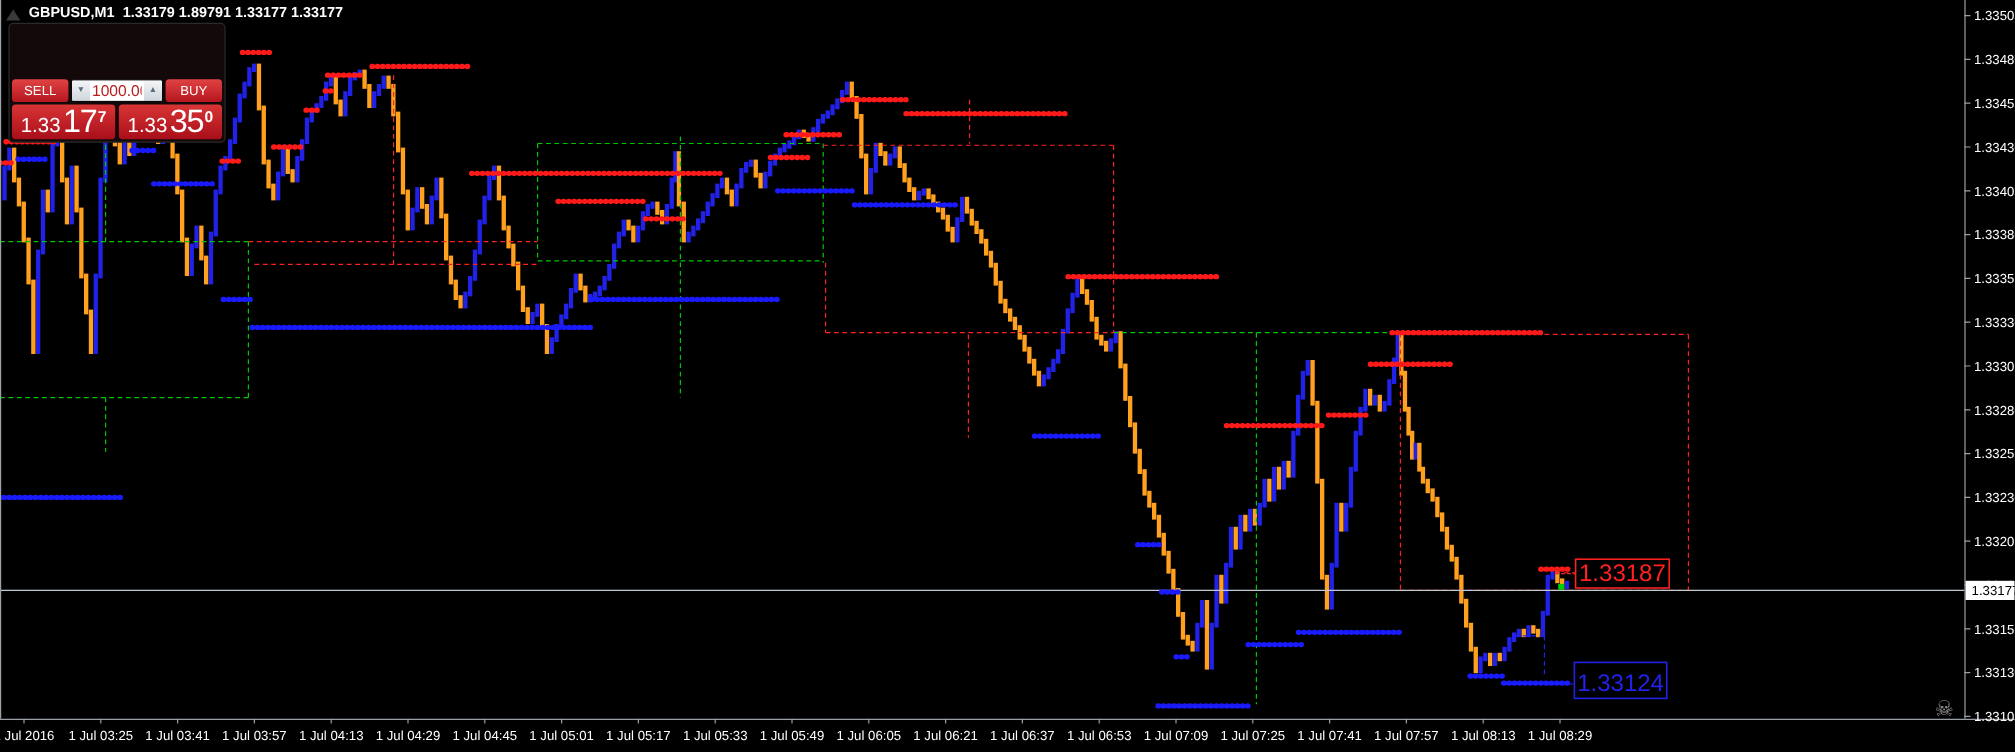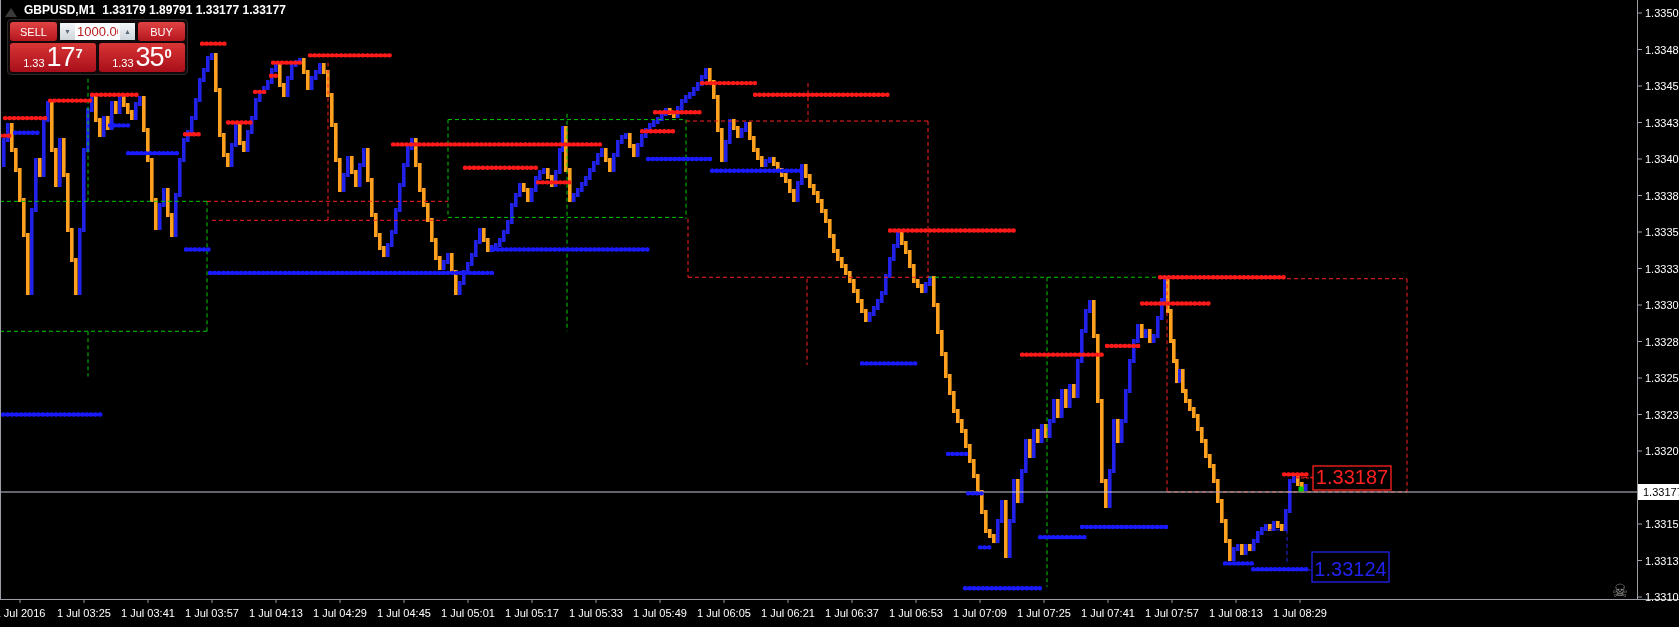--- a/index.html
+++ b/index.html
@@ -7,33 +7,33 @@
          font-family:"Liberation Sans",sans-serif;}
   #chart-svg{position:absolute;left:0;top:0;}
   
   #title-bar{position:absolute;left:5px;top:3px;color:#fff;font-size:12px;font-weight:bold;
              display:flex;align-items:flex-end;gap:7px;white-space:nowrap;}
   #collapse-tri{width:0;height:0;border-left:6px solid transparent;border-right:6px solid transparent;
                 border-bottom:9px solid #3a3a3a;display:inline-block;}
   
   #trade-panel{position:absolute;left:7px;top:19px;width:181px;background:#14090a;
                border:1px solid #2a2a2a;border-radius:4px;padding:2px;box-sizing:border-box;}
-  .tp-row1{display:flex;gap:2px;align-items:stretch;height:19px;}
+  .tp-row1{display:flex;gap:2px;align-items:stretch;height:19px;margin-top:44px;}
   .tp-btn{flex:0 0 47px;background:linear-gradient(#e04343,#b5161f);color:#fff;font-size:11px;
           display:flex;align-items:center;justify-content:center;border-radius:3px;cursor:pointer;}
   .tp-spin{flex:1;display:flex;border:1px solid #0a0a0a;border-radius:2px;overflow:hidden;background:#dfe4e8;}
   .tp-arrow{width:15px;background:linear-gradient(#f4f6f8,#cfd6dc);color:#5a6b7a;font-size:7px;
             display:flex;align-items:center;justify-content:center;cursor:pointer;}
   .tp-qty{flex:1;background:#fff;color:#b91c1c;font-size:13px;border:0;text-align:center;width:40px;
           font-family:"Liberation Sans",sans-serif;}
   .tp-row2{display:flex;gap:3px;margin-top:2px;height:29px;}
   .tp-price{flex:1;background:linear-gradient(#d93535,#a80f1a);border-radius:3px;color:#fff;
             display:flex;align-items:flex-end;justify-content:center;cursor:pointer;
             padding-bottom:1px;line-height:1;}
-  .tp-price .small{font-size:11px;margin-right:2px;margin-bottom:2px;}
+  .tp-price .small{font-size:17px;margin-right:2px;margin-bottom:2px;}
   .tp-price .big{font-size:27px;font-weight:normal;letter-spacing:-1px;}
   .tp-price .sup{font-size:13px;font-weight:bold;margin-bottom:11px;margin-left:1px;}
 </style>
 </head>
 <body>
 
 <div id="stage">
 
   <svg id="chart-svg" width="1679" height="627">
       <rect x="2" y="138" width="3.6" height="29" fill="#2121e8"></rect>

